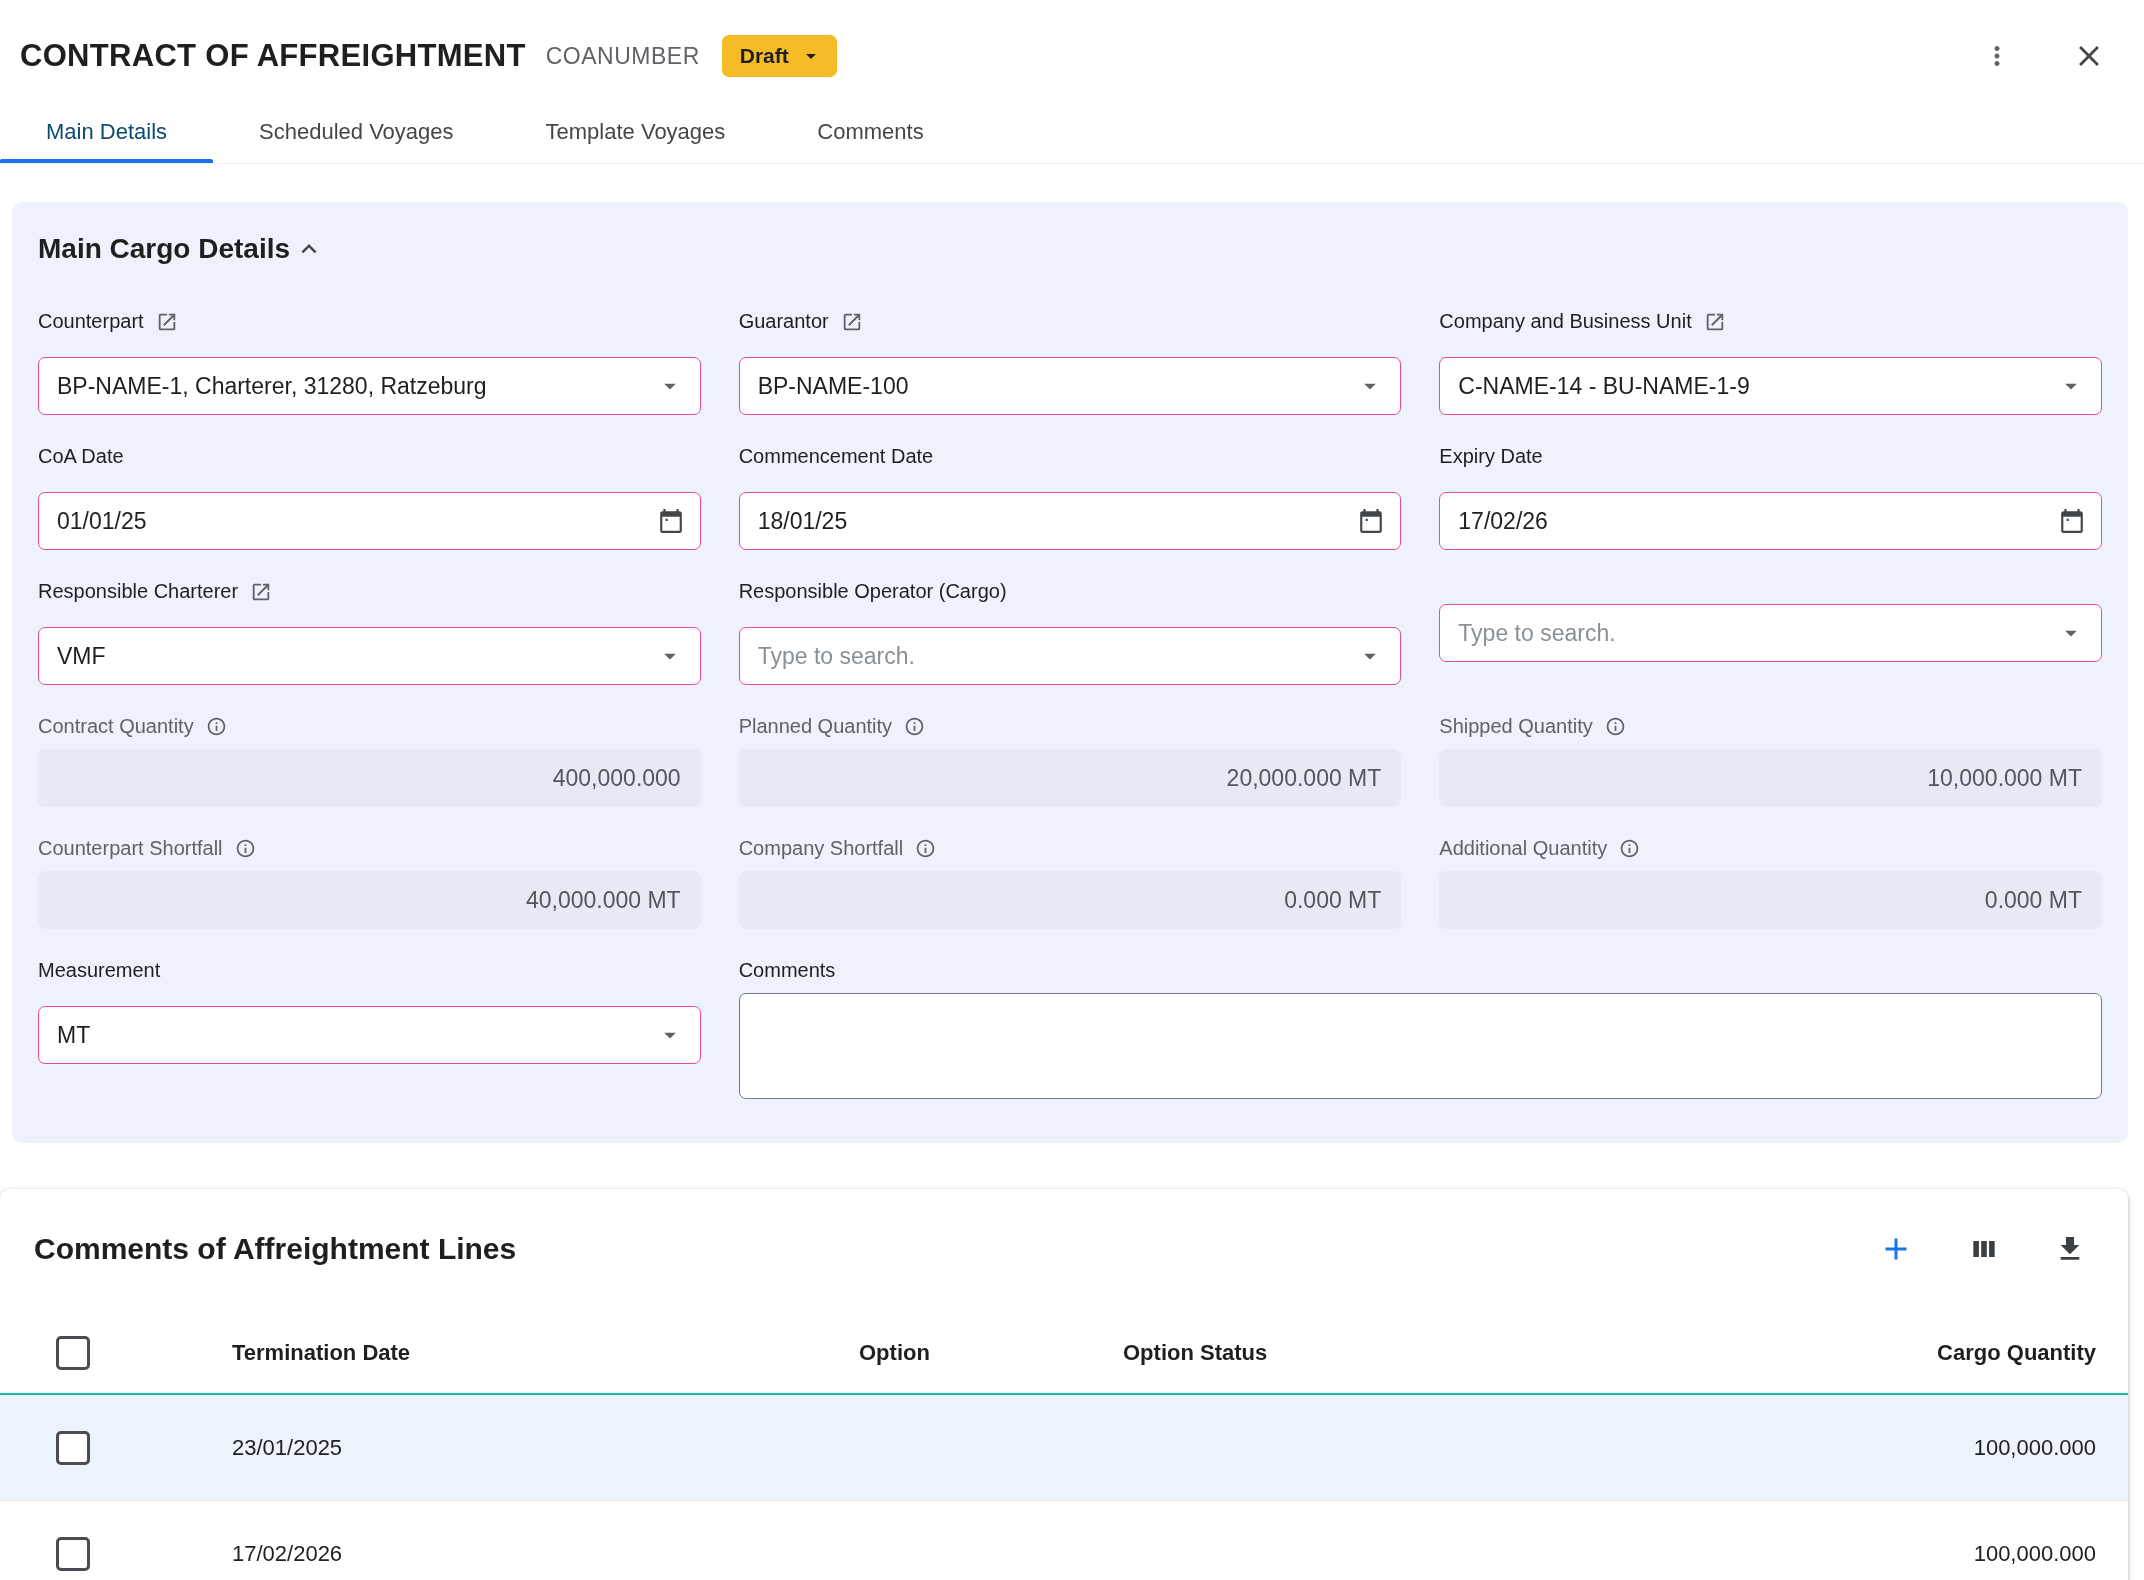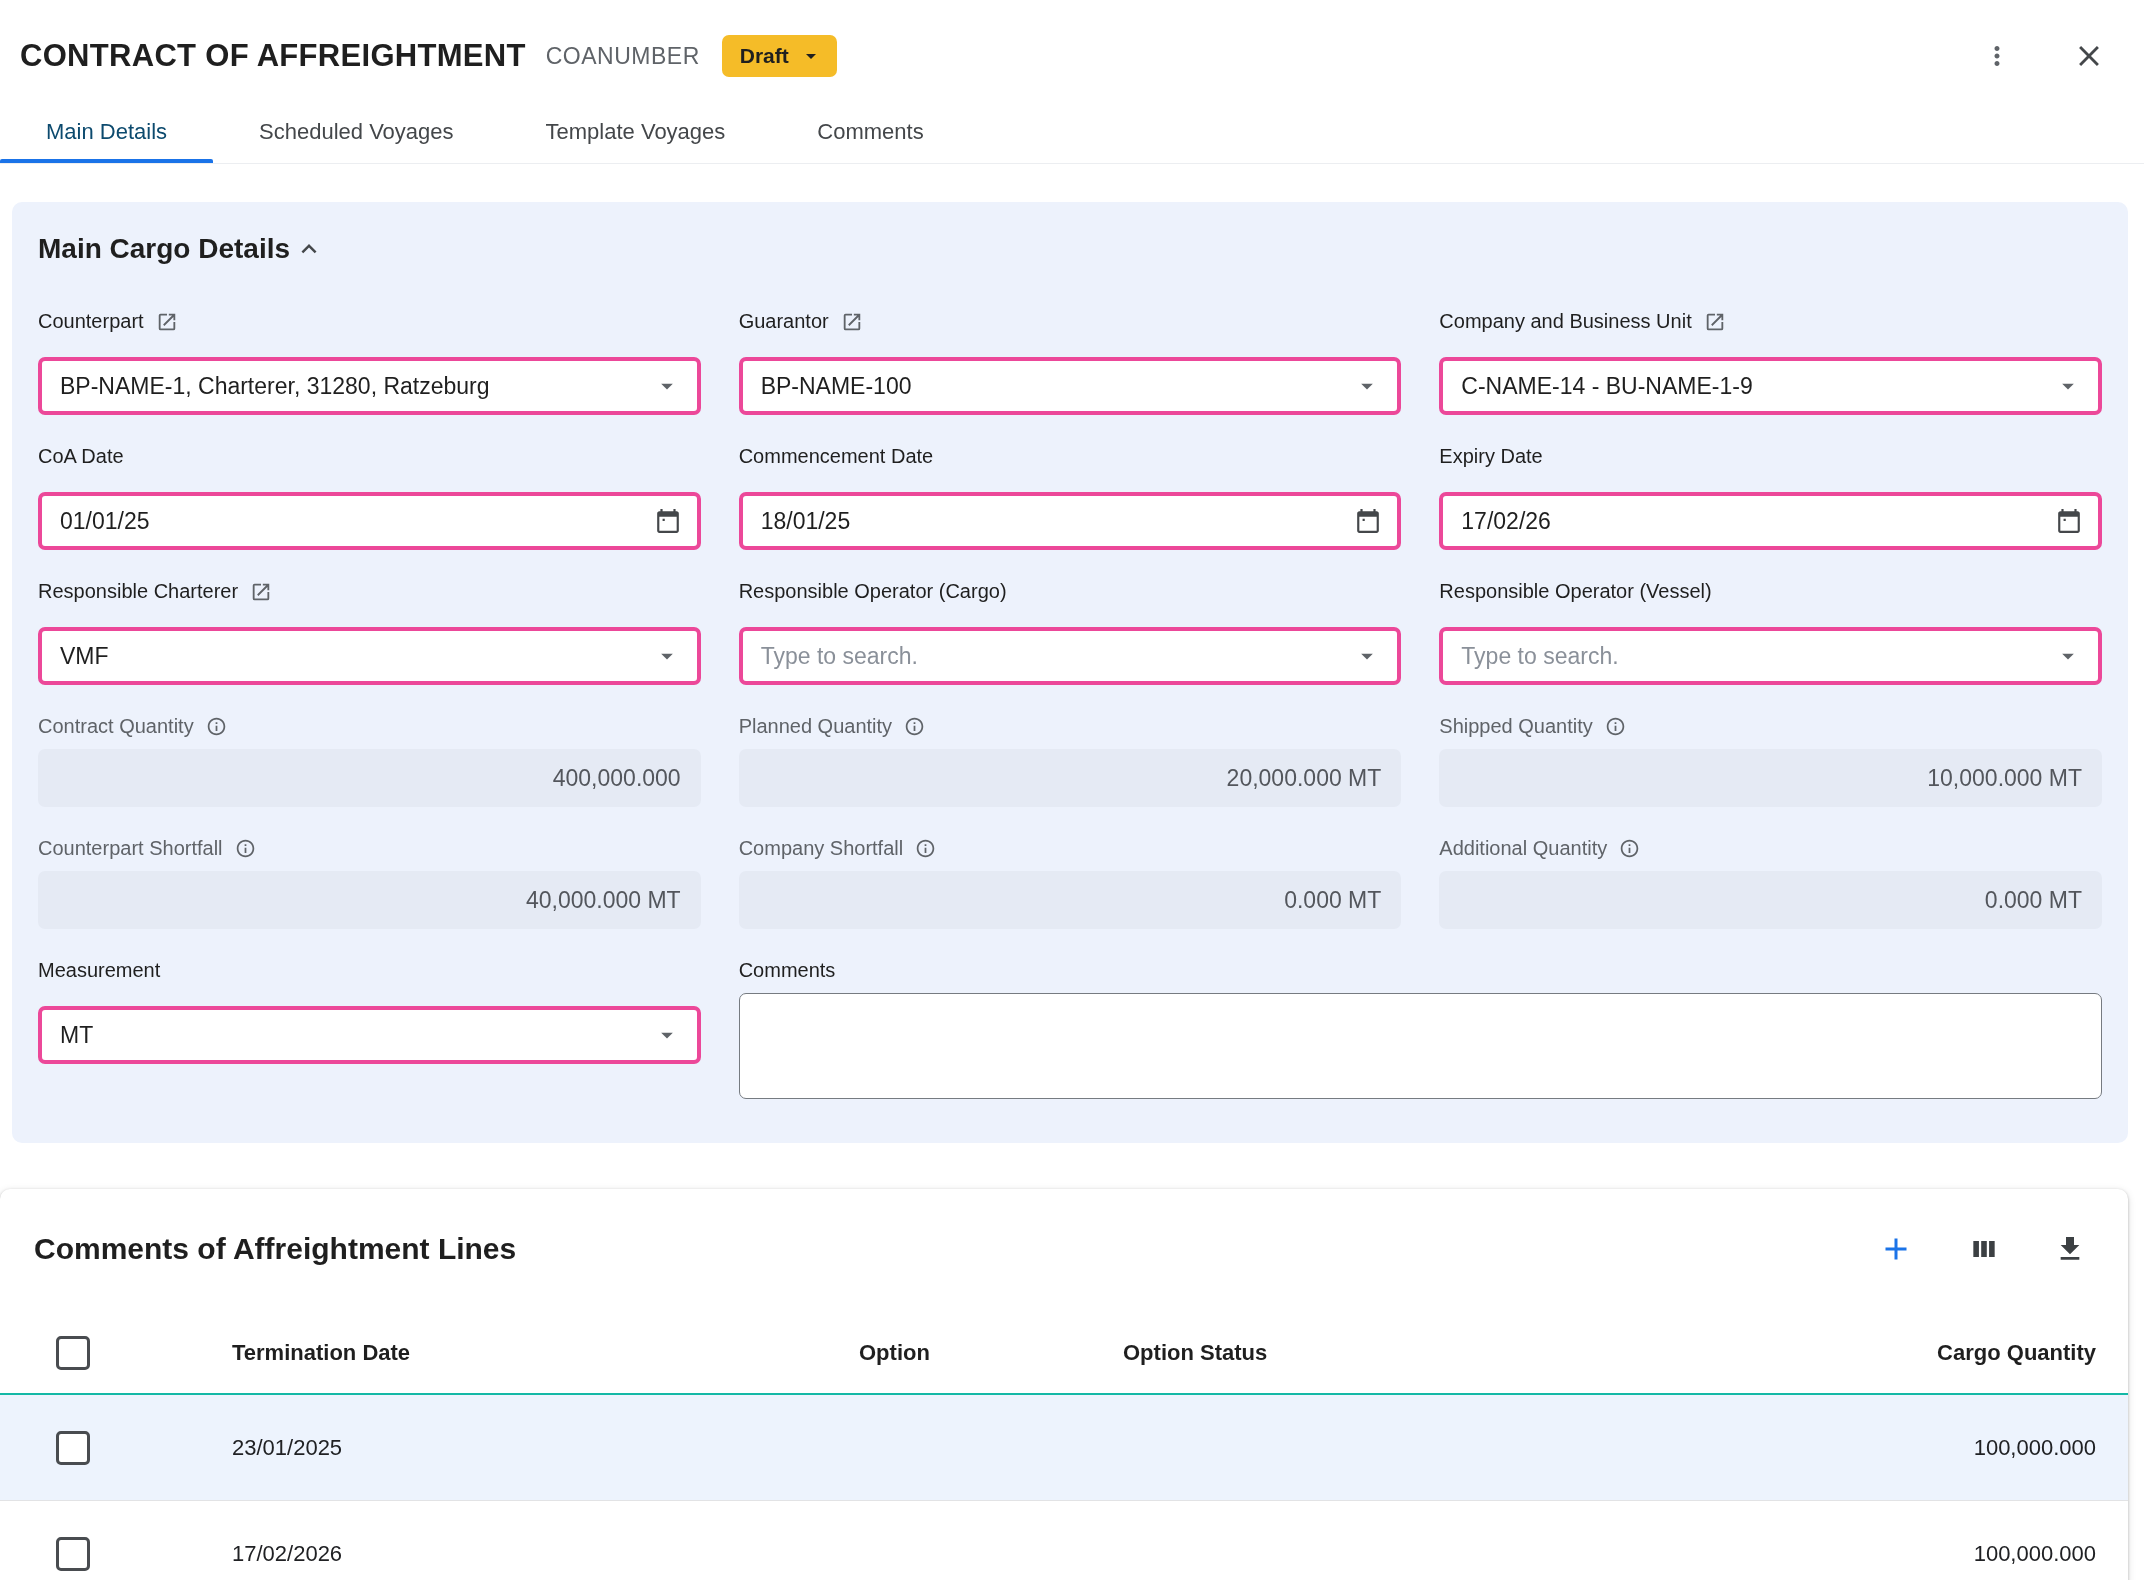--- a/index.html
+++ b/index.html
@@ -51,21 +51,21 @@
     margin-top:42px; display:grid;
     grid-template-columns:repeat(3, 1fr);
     column-gap:38px; row-gap:30px;
   }
   .field-label {
     display:flex; align-items:center; gap:12px;
     font-size:20px; color:#1f1f1f; margin-bottom:11px;
   }
   .field-label.muted { color:#5f6368; }
   .control {
-    height:58px; border:4px solid #ec4899; border-radius:7px; background:#ffffff;
+    height:58px; border:1px solid #ec4899; border-radius:7px; background:#ffffff;
     display:flex; align-items:center; justify-content:space-between;
     padding:0 16px 0 18px; font-size:23px; color:#1f1f1f; cursor:pointer;margin-top:24px;
   }
   .control .value { white-space:nowrap; overflow:hidden; text-overflow:ellipsis; }
   .control .value.placeholder { color:#8a9099; }
   .readonly {
     height:58px; border:none; border-radius:7px; background:#e5eaf4;
     display:flex; align-items:center; justify-content:flex-end;
     padding:0 20px; font-size:23px; color:#53565c; cursor:default;
   }
@@ -282,23 +282,20 @@
         <span class="value placeholder">Type to search.</span>
         <span>
             <svg width="28" height="28" viewBox="0 0 24 24">
               <path fill="#5f6368" d="M7 10l5 5 5-5z"></path>
             </svg>
           </span>
       </div>
     </div>
 
     <div class="field">
-      <div class="field-label">
-          <span>Responsible Operator (Vessel)</span>
-        </div>
       <div class="control">
         <span class="value placeholder">Type to search.</span>
         <span>
             <svg width="28" height="28" viewBox="0 0 24 24">
               <path fill="#5f6368" d="M7 10l5 5 5-5z"></path>
             </svg>
           </span>
       </div>
     </div>
 

